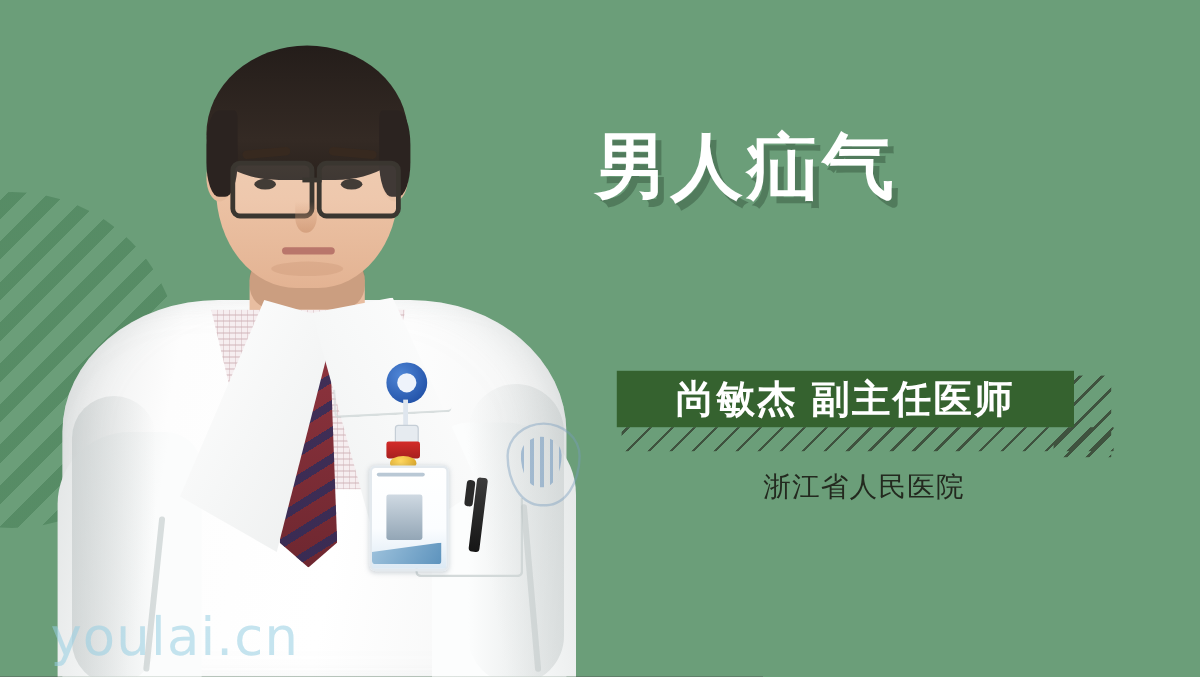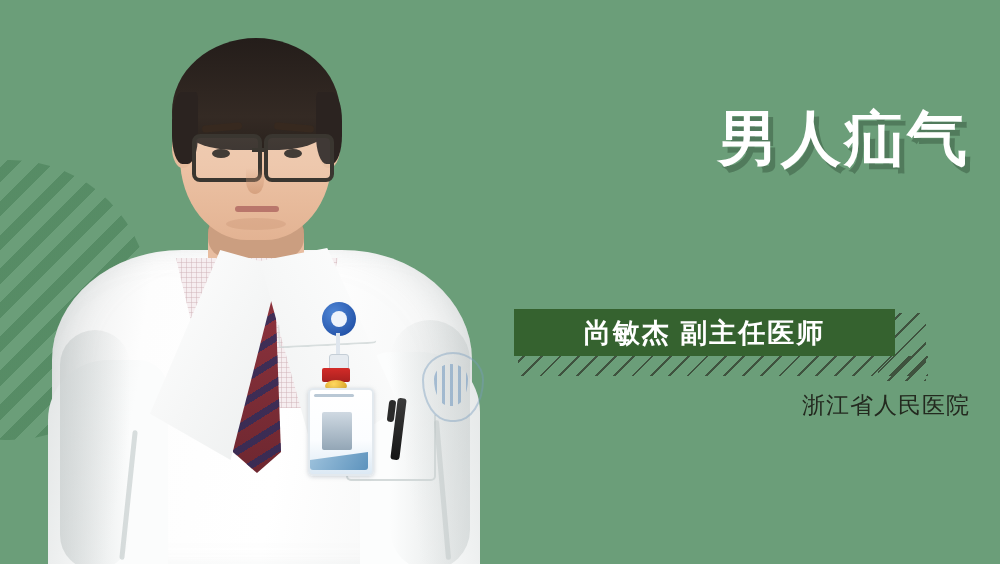--- a/index.html
+++ b/index.html
@@ -30,24 +30,24 @@
         rgba(70,125,85,0.55) 0px,
         rgba(70,125,85,0.55) 11px,
         rgba(255,255,255,0) 11px,
         rgba(255,255,255,0) 24px);
     pointer-events: none;
   }
 
   
   .title-block {
     position: absolute;
-    left: 470px;
+    left: 496px;
     top: 96px;
     width: 500px;
-    text-align: right;
+    text-align: left;
   }
   .title-line {
     font-size: 60px;
     line-height: 86px;
     font-weight: bold;
     color: #ffffff;
     letter-spacing: 3px;
     text-shadow: 5px 6px 0 rgba(60,95,70,0.55);
     white-space: nowrap;
   }
@@ -93,35 +93,35 @@
     left: 14px;
     top: 4px;
     width: 381px;
     height: 47px;
     background: #35622f;
     display: flex;
     align-items: center;
     justify-content: center;
   }
   .name-banner span {
-    font-size: 27px;
+    font-size: 32px;
     font-weight: bold;
     color: #ffffff;
     letter-spacing: 2px;
     white-space: nowrap;
     text-align: center;
   }
 
   
   .sub-block {
     position: absolute;
     left: 470px;
     top: 386px;
     width: 500px;
-    text-align: right;
+    text-align: center;
   }
   .sub-line {
     font-size: 23px;
     line-height: 38px;
     color: #23291f;
     letter-spacing: 1px;
     white-space: nowrap;
   }
 
   
@@ -391,14 +391,15 @@
     <div class="hatch-bottom"></div>
     <div class="name-banner">
       <span>尚敏杰  副主任医师</span>
     </div>
   </div>
 
   <div class="sub-block">
     <div class="sub-line">浙江省人民医院</div>
   </div>
 
+  <div class="watermark">youlai.cn</div>
 
 </div>
 
 </body></html>

